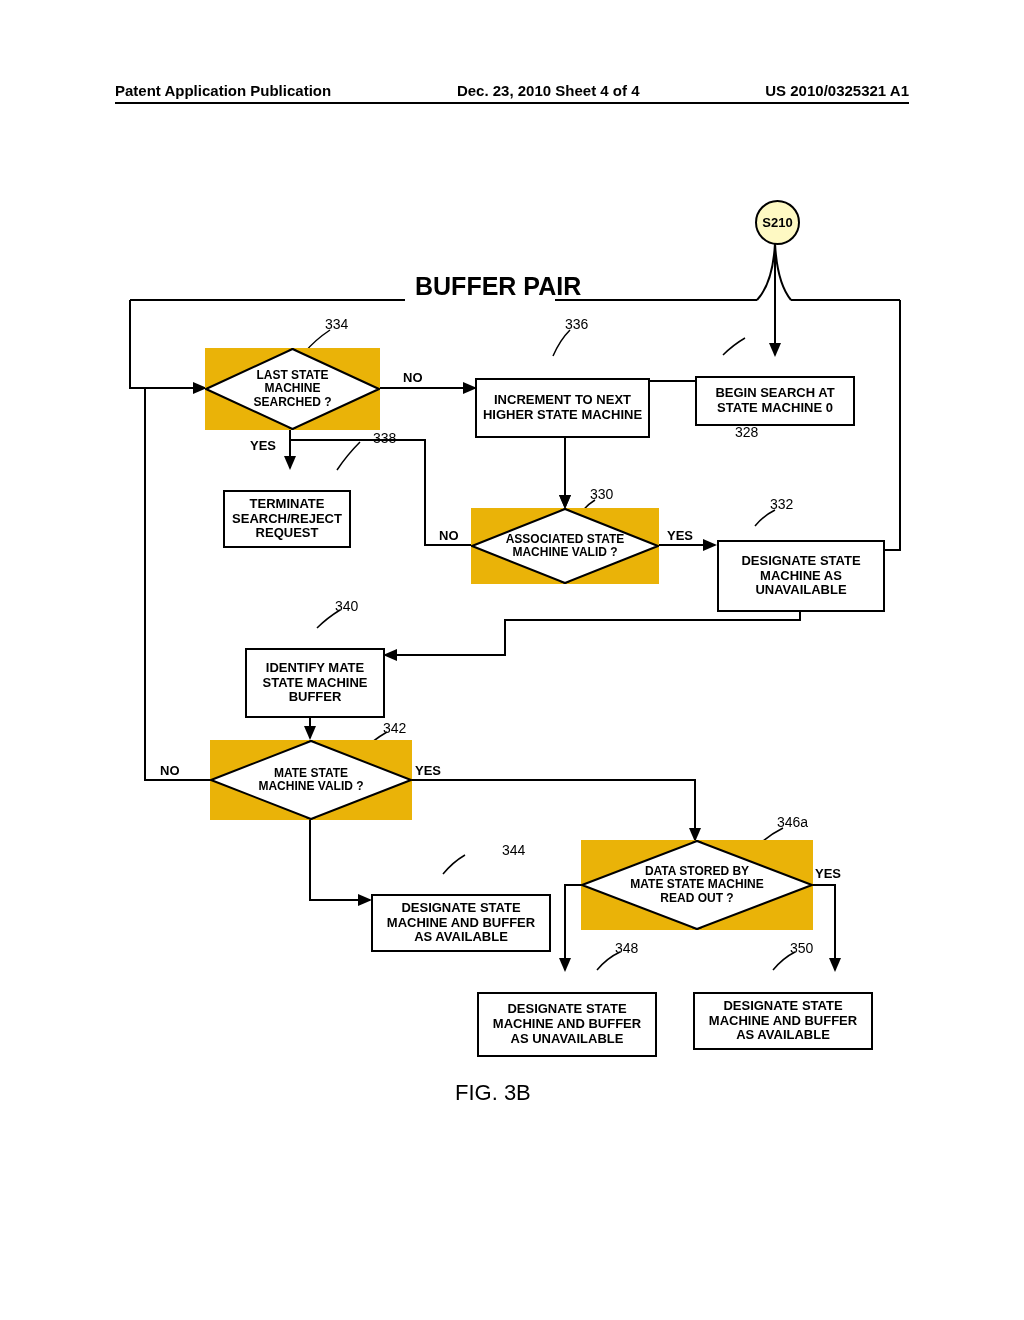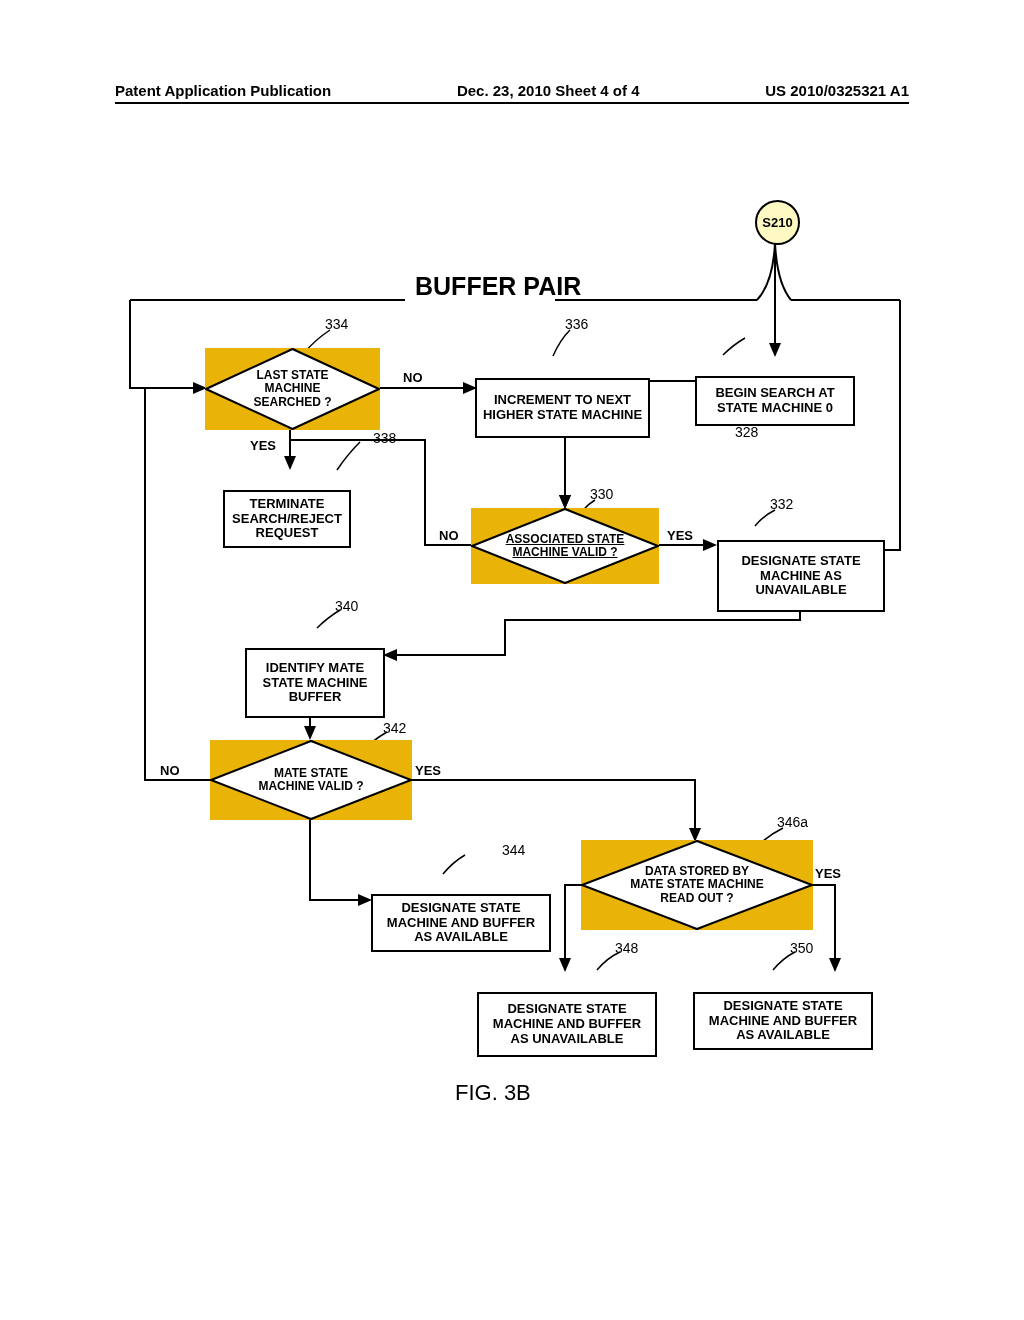--- a/index.html
+++ b/index.html
@@ -223,21 +223,21 @@
 
     <div class="box" style="left:108px; top:290px; width:128px; height:58px;">
       <span>TERMINATE SEARCH/REJECT REQUEST</span>
     </div>
     <div class="ref-label" style="left:258px; top:250px;">338</div>
 
     <div class="diamond" style="left:356px; top:328px; width:188px; height:76px;">
       <svg viewBox="0 0 188 76" preserveAspectRatio="none">
           <polygon points="94,1 187,38 94,75 1,38" fill="#fff" stroke="#000" stroke-width="2"></polygon>
         </svg>
-      <span style="position:relative; z-index:3; width:120px;text-decoration:underline;">ASSOCIATED STATE MACHINE VALID ?</span>
+      <span style="position:relative; z-index:3; width:120px;">ASSOCIATED STATE MACHINE VALID ?</span>
     </div>
     <div class="ref-label" style="left:475px; top:306px;">330</div>
     <div class="path-label" style="left:324px; top:348px;">NO</div>
     <div class="path-label" style="left:552px; top:348px;">YES</div>
 
     <div class="box" style="left:602px; top:340px; width:168px; height:72px;">
       <span>DESIGNATE STATE MACHINE AS UNAVAILABLE</span>
     </div>
     <div class="ref-label" style="left:655px; top:316px;">332</div>
 

